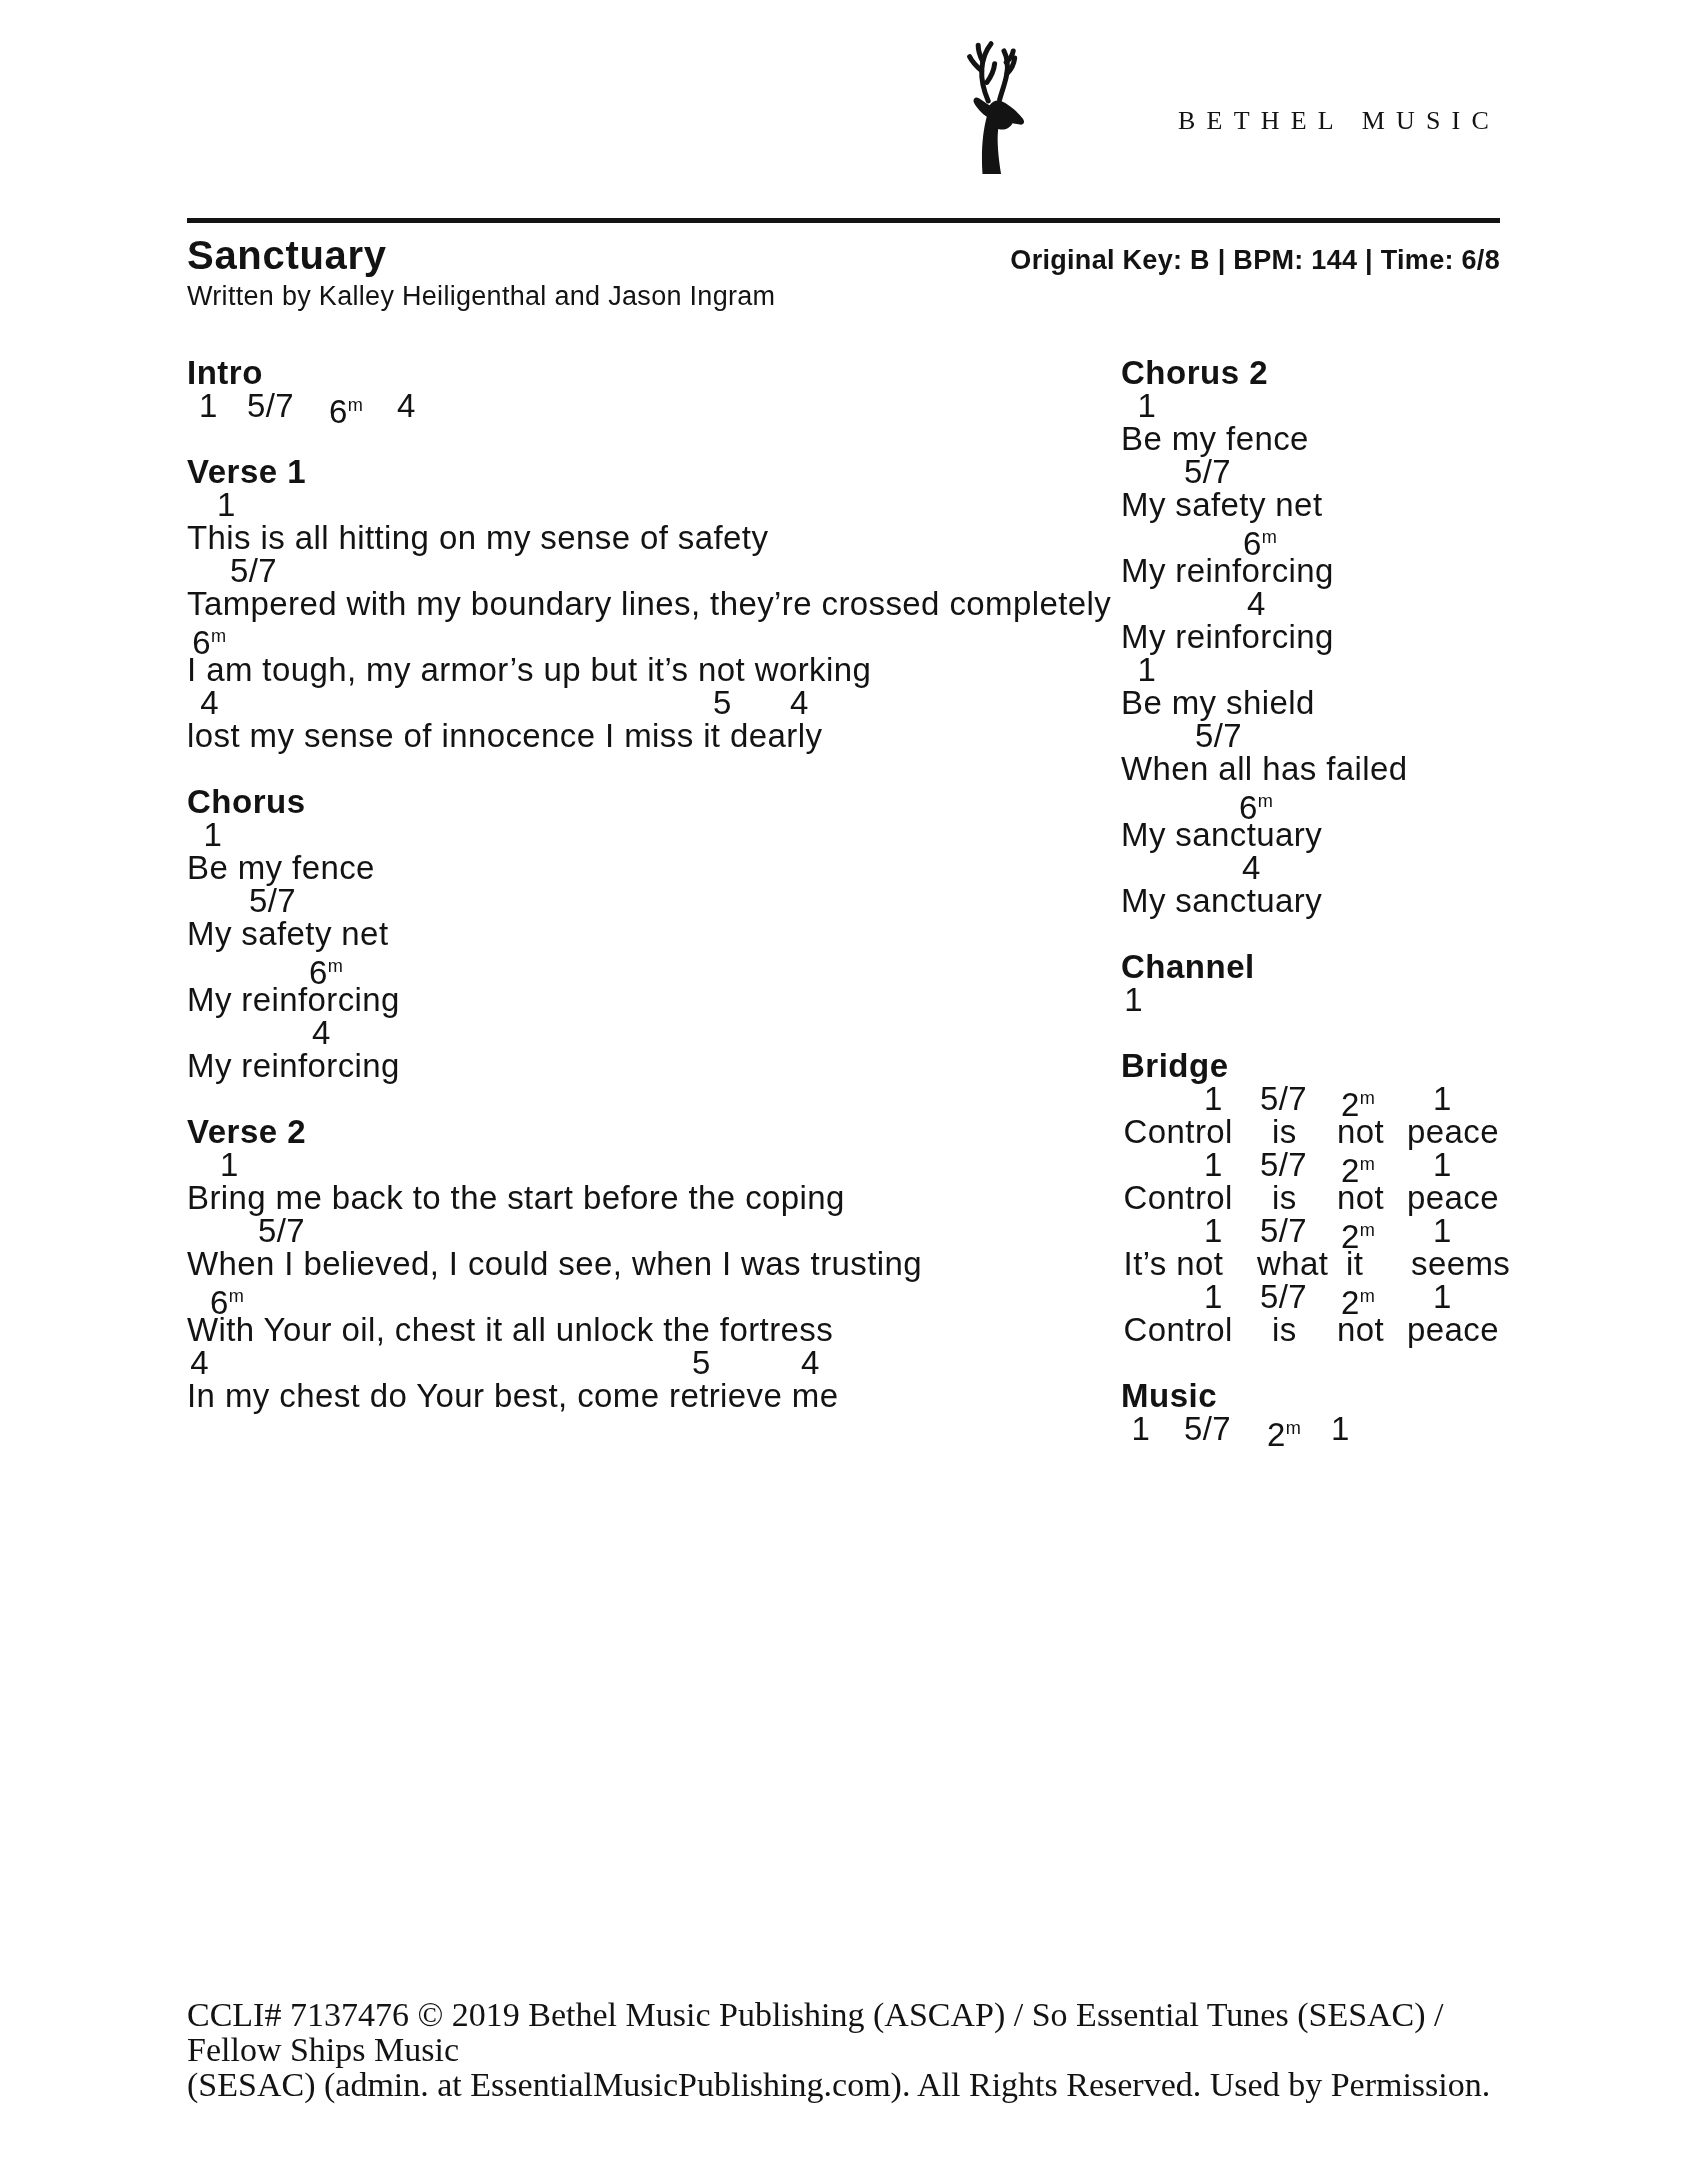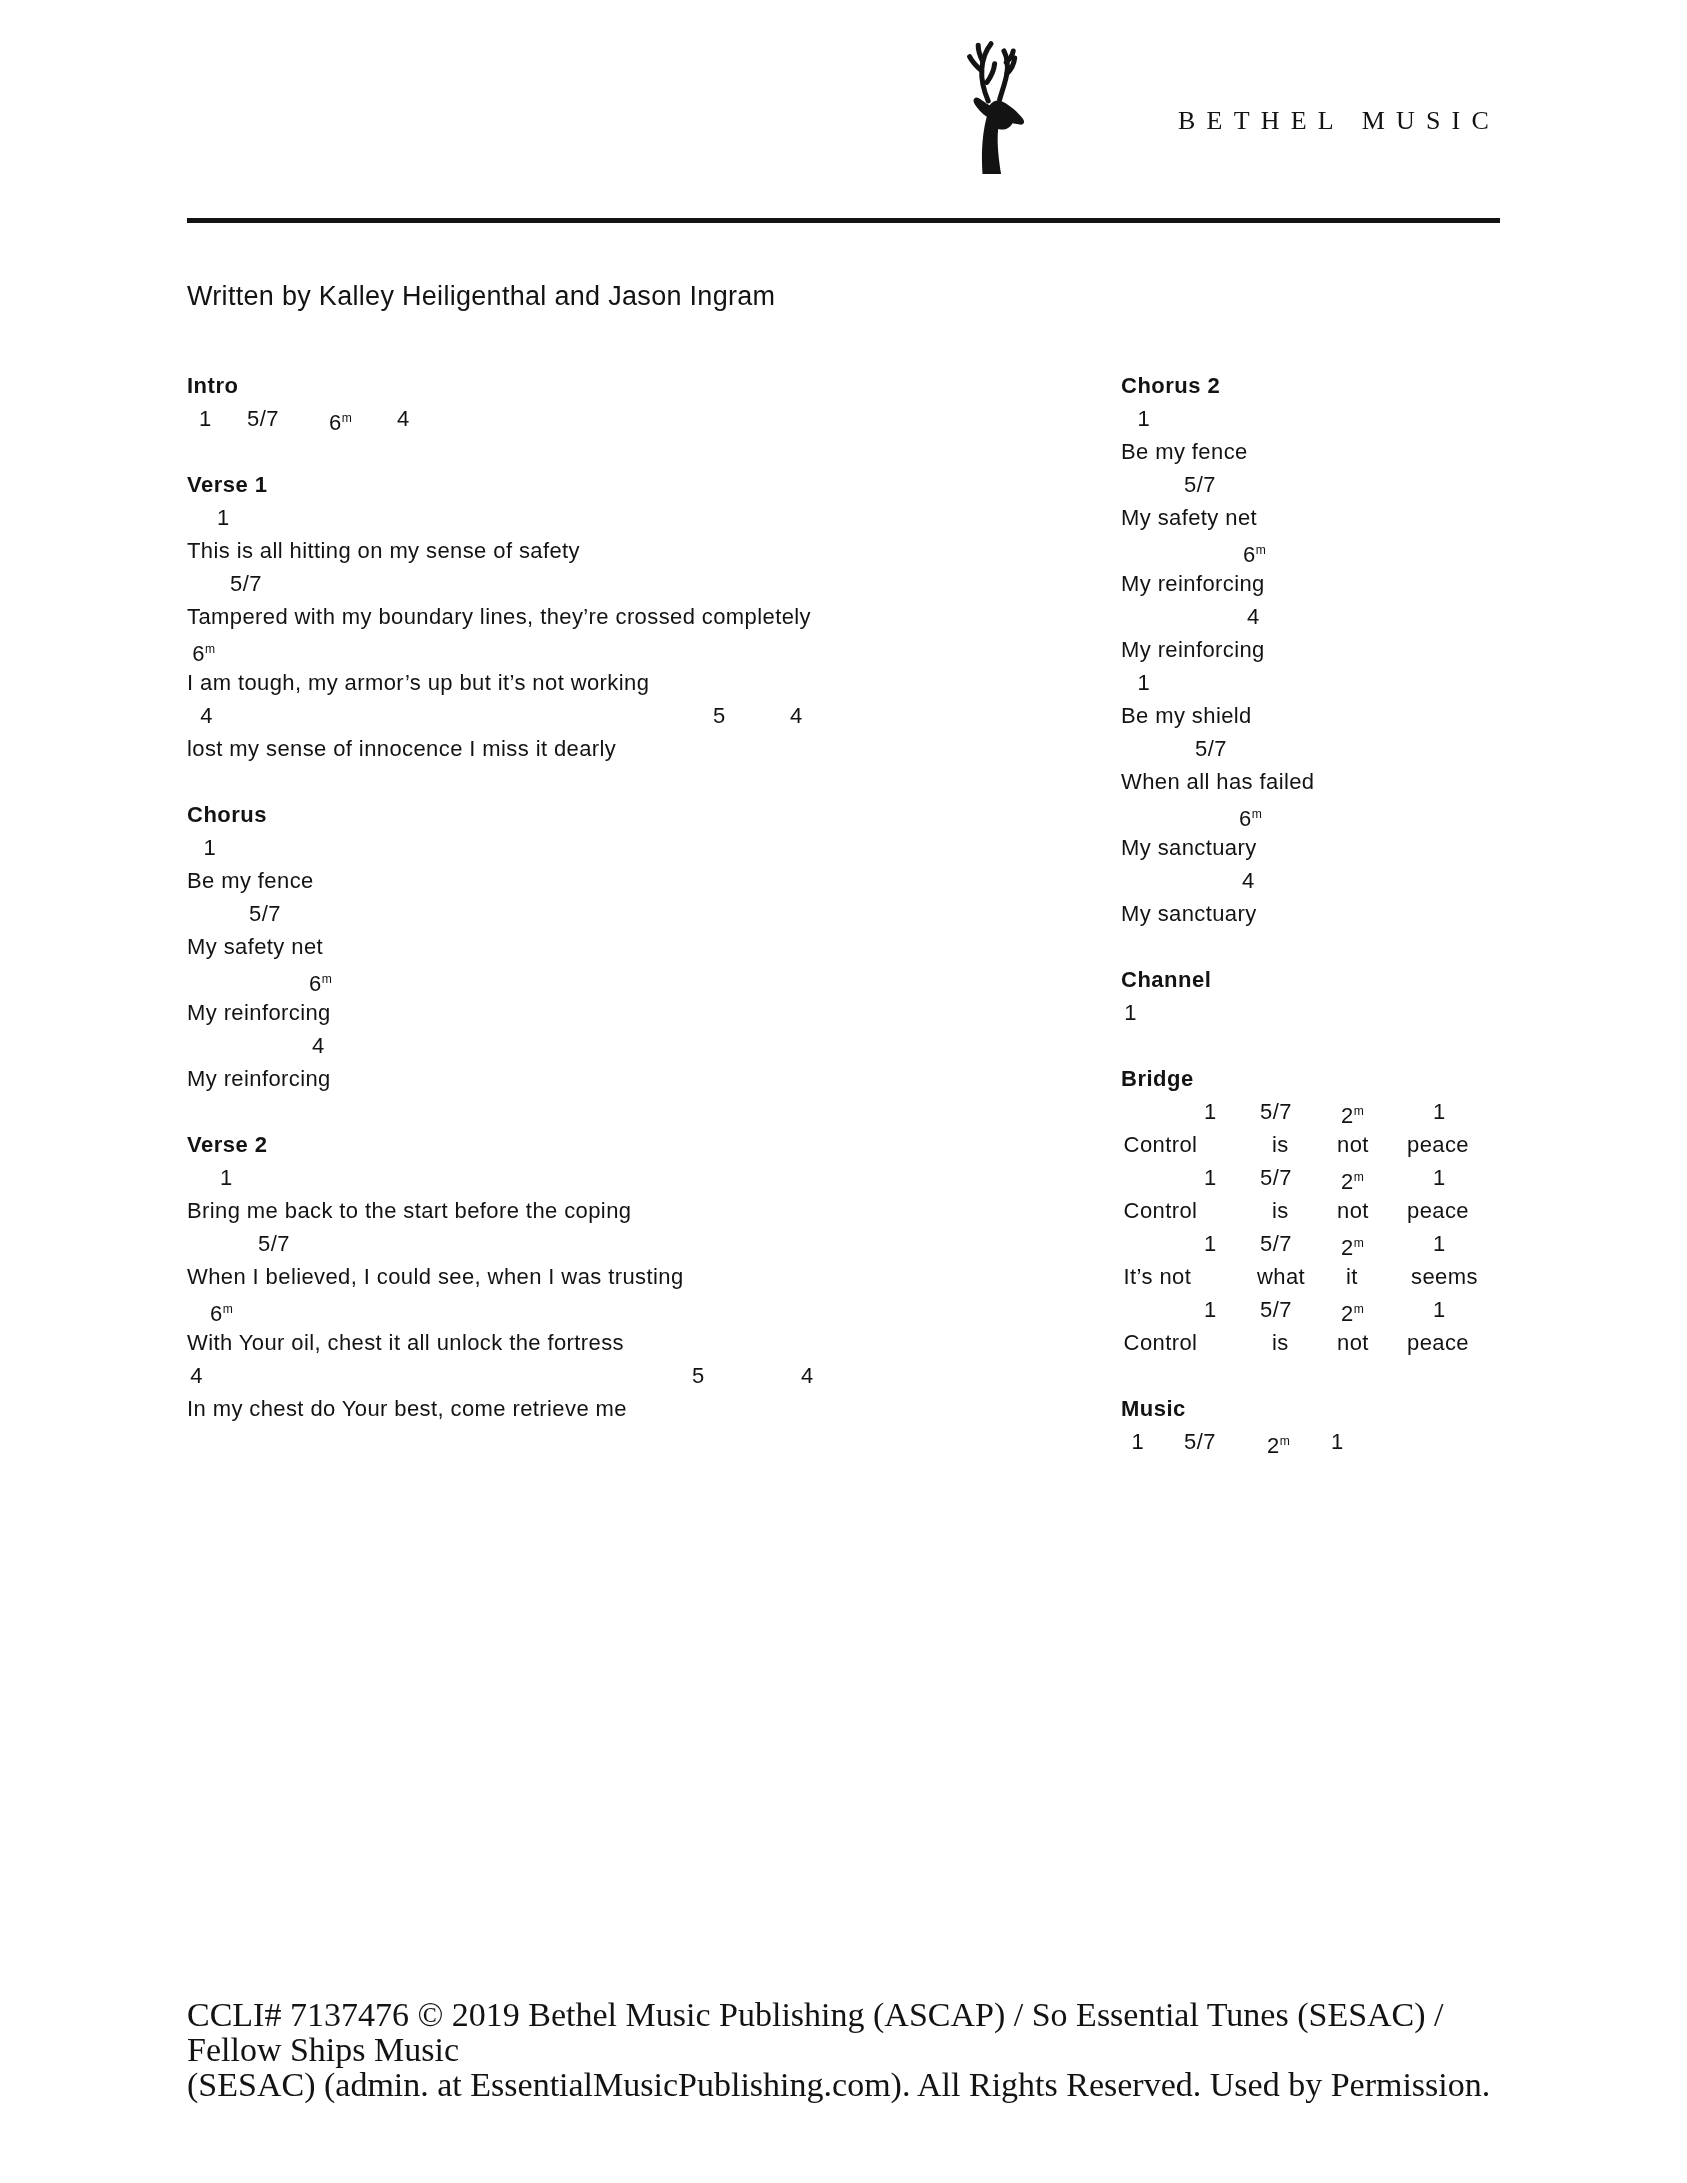--- a/index.html
+++ b/index.html
@@ -7,21 +7,21 @@
         font-family:"Liberation Sans",sans-serif;color:#131313;overflow:hidden;}
   .rule{position:absolute;left:187px;top:218px;width:1313px;height:4.6px;background:#131313;}
   .header-row{position:absolute;left:187px;top:233px;width:1313px;display:flex;
               justify-content:space-between;align-items:baseline;}
   .song-title{font-size:40px;font-weight:bold;letter-spacing:0.7px;}
   .key-info{font-size:27px;font-weight:bold;letter-spacing:0.3px;}
   .byline{position:absolute;left:187px;top:281px;font-size:27px;letter-spacing:0.3px;}
   .brand-text{position:absolute;right:187px;top:106px;font-family:"Liberation Serif",serif;
               font-size:26px;letter-spacing:11.2px;white-space:nowrap;}
   .deer{position:absolute;left:951px;top:38px;}
-  .col{position:absolute;top:369px;font-size:22px;letter-spacing:0.4px;line-height:33px;}
+  .col{position:absolute;top:356px;font-size:33px;letter-spacing:0.4px;line-height:33px;}
   .col-left{left:187px;width:926px;}
   .col-right{left:1121px;width:562px;}
   .line{height:33px;position:relative;white-space:pre;}
   .sec-title{font-weight:bold;letter-spacing:0.5px;}
   .tok{position:absolute;top:0;}
   sup{font-size:0.55em;vertical-align:0.65em;letter-spacing:0;}
   .gap{height:33px;}
   .footer{position:absolute;left:187px;top:1997px;width:1330px;
           font-family:"Liberation Serif",serif;font-size:34px;line-height:35px;}
 </style>
@@ -42,20 +42,24 @@
     </g>
     <path fill="#131313" d="M44,190 C42,160 44,132 50,110 C44,106 36,98 32,90 C30,85 34,81 39,84
       C45,88 50,92 54,94 C58,88 64,86 70,88 C80,92 92,102 100,112 C104,117 102,122 96,121
       L86,119 C82,126 74,130 66,127 C64,142 66,166 70,190 Z"></path>
   </svg>
 
   <div class="brand-text">BETHEL MUSIC</div>
 
   <div class="rule"></div>
 
+  <div class="header-row">
+    <div class="song-title">Sanctuary</div>
+    <div class="key-info">Original Key: B | BPM: 144 | Time: 6/8</div>
+  </div>
 
   <div class="byline">Written by Kalley Heiligenthal and Jason Ingram</div>
 
   <div class="col col-left">
       <div>
         <div class="line sec-title">Intro</div>
         <div class="line chord"><span class="tok" style="left: 12px;">1</span><span class="tok" style="left: 60px;">5/7</span><span class="tok" style="left: 142px;">6<sup>m</sup></span><span class="tok" style="left: 210px;">4</span></div>
         <div class="gap"></div>
       </div>
       <div>

